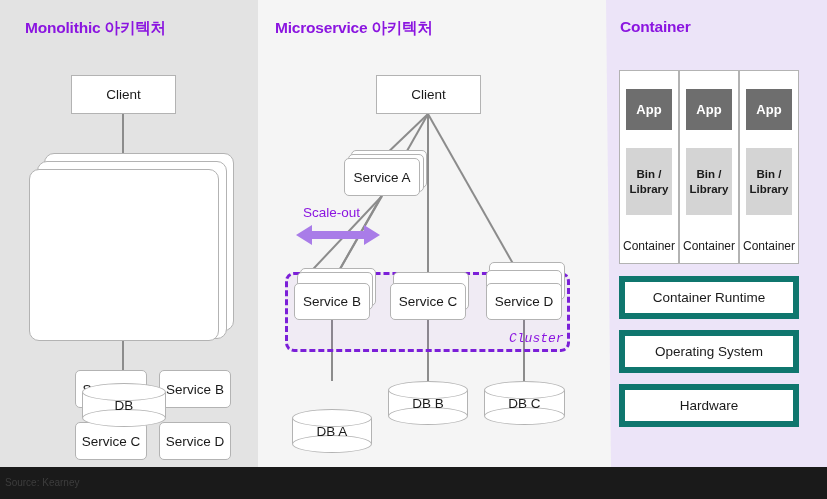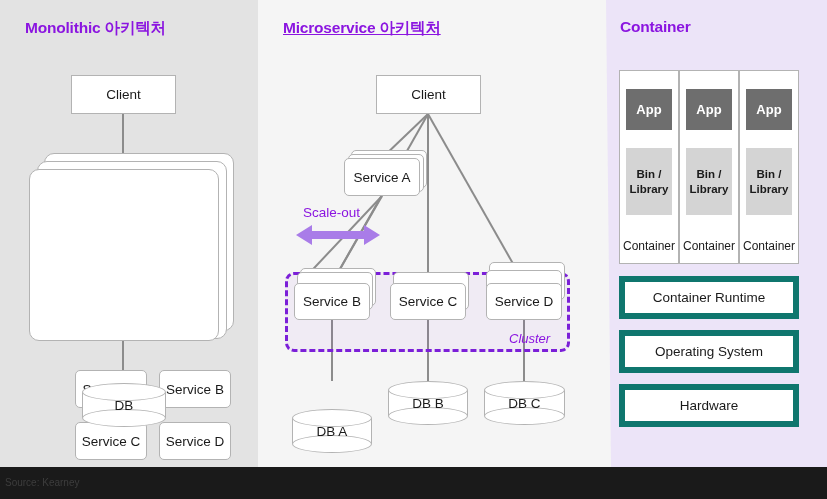--- a/index.html
+++ b/index.html
@@ -177,37 +177,37 @@
     <div style="position:absolute;left:29px;top:308px;width:190px;height:22px;display:flex;align-items:center;justify-content:center;font-size:13.5px;color:#1a1a1a;">API Server</div>
   </div>
 
   <div class="cyl" style="left:82px;top:383px;width:84px;height:44px;">
     <div class="body"></div>
     <div class="top"></div>
     <div class="bot"></div>
     <div class="lbl">DB</div>
   </div>
 
-  <div class="title" style="left:283px;top:18px;text-decoration:underline;">Microservice 아키텍처</div>
+  <div class="title" style="left:275px;top:18px;">Microservice 아키텍처</div>
 
   <div class="box" style="left:376px;top:75px;width:105px;height:39px;">Client</div>
 
   <div class="ghost rounded" style="left:351px;top:150px;width:76px;height:38px;"></div>
   <div class="ghost rounded" style="left:348px;top:154px;width:76px;height:38px;"></div>
   <div class="box rounded" style="left:344px;top:158px;width:76px;height:38px;">Service A</div>
 
   <div id="scaleout-label" style="left:303px;top:205px;">Scale-out</div>
   <svg class="lines" style="height:467px;" viewBox="0 0 827 467">
     <g fill="#A97CE8">
       <polygon points="296,235 312,225 312,231 364,231 364,225 380,235 364,245 364,239 312,239 312,245"></polygon>
     </g>
   </svg>
 
   <div id="cluster-border" style="left:285px;top:272px;width:285px;height:80px;"></div>
-  <div id="cluster-label" style="left:509px;top:331px;">Cluster</div>
+  <div id="cluster-label" style="left:509px;top:331px;font-family:Liberation Mono, monospace;">Cluster</div>
 
   <div class="ghost rounded" style="left:300px;top:268px;width:76px;height:38px;"></div>
   <div class="ghost rounded" style="left:297px;top:272px;width:76px;height:38px;"></div>
   <div class="box rounded" style="left:294px;top:283px;width:76px;height:37px;">Service B</div>
 
   <div class="ghost rounded" style="left:393px;top:272px;width:76px;height:38px;"></div>
   <div class="box rounded" style="left:390px;top:283px;width:76px;height:37px;">Service C</div>
 
   <div class="ghost rounded" style="left:489px;top:262px;width:76px;height:38px;"></div>
   <div class="ghost rounded" style="left:486px;top:270px;width:76px;height:38px;"></div>

